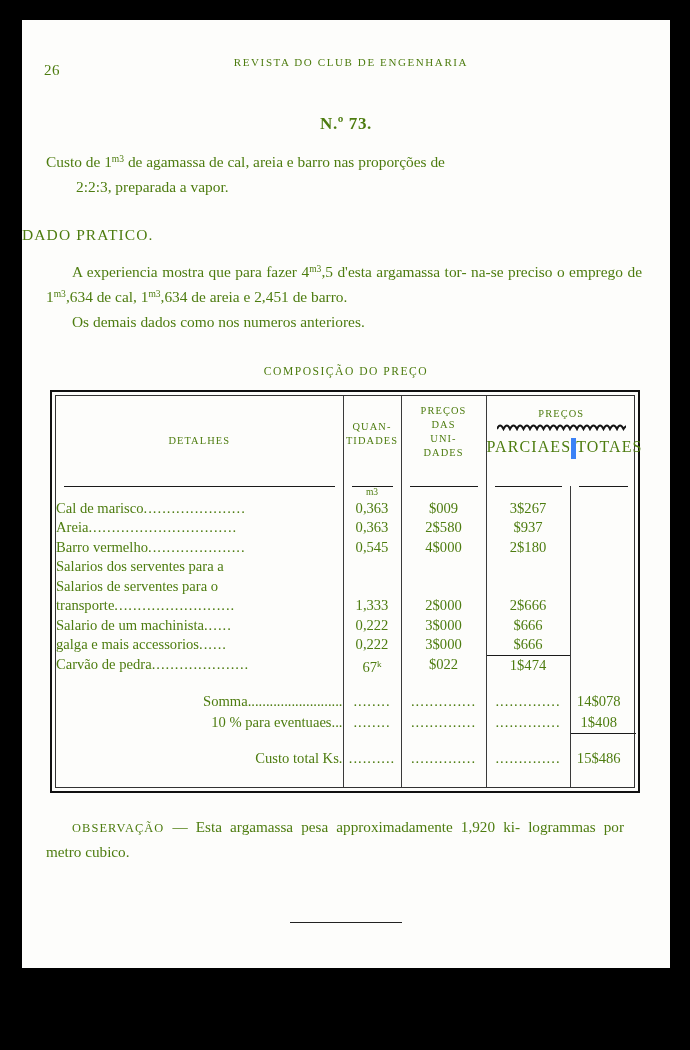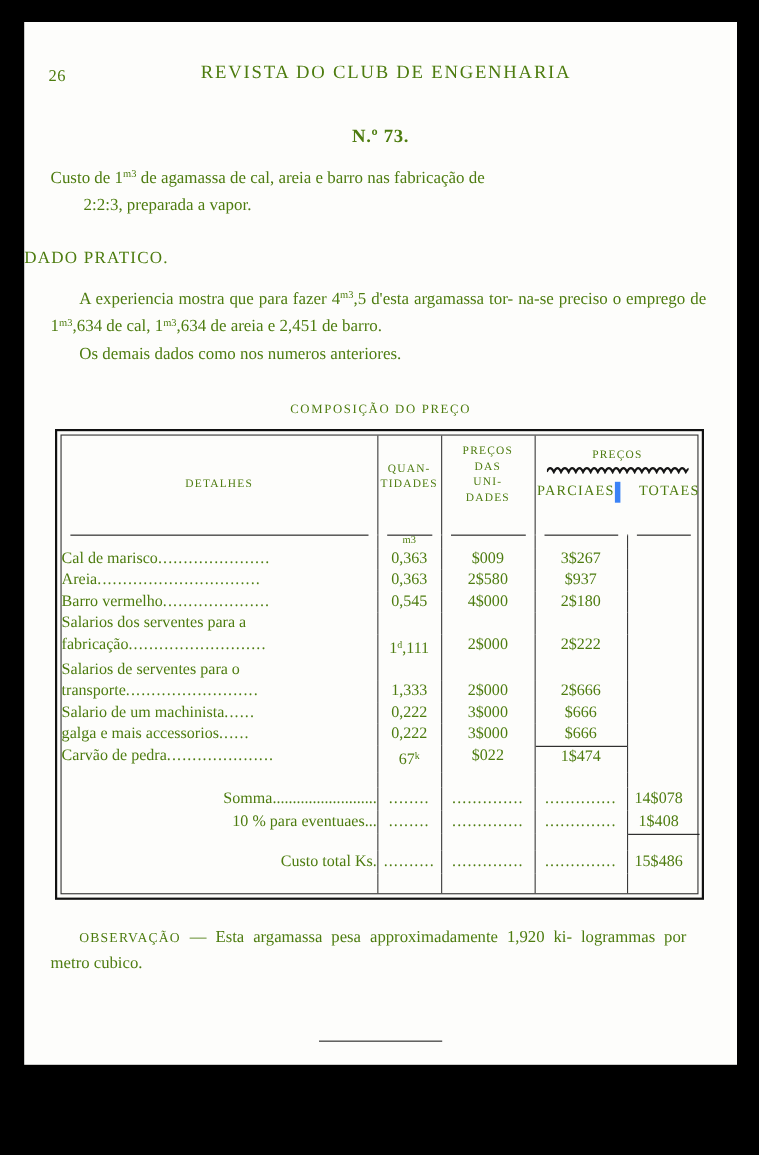--- a/index.html
+++ b/index.html
@@ -42,21 +42,21 @@
   }
   .folio {
     position: absolute;
     left: 22px;
     top: 6px;
     font-size: 15px;
     letter-spacing: .5px;
   }
   .head-title {
     text-align: center;
-    font-size: 17px;
+    font-size: 11px;
     letter-spacing: 1.6px;
     padding-left: 10px;
   }
 
   .section-number {
     text-align: center;
     font-weight: bold;
     font-size: 17px;
     letter-spacing: .6px;
     margin-top: 18px;
@@ -171,21 +171,21 @@
   }
   .zigzag svg { display: block; }
   .sub-head-wrap {
     display: flex;
     margin-top: 7px;
     border-top: 0;
   }
   .sub-head-cell {
     flex: 1;
     text-align: right;
-    font-size: 13px;
+    font-size: 16px;
     letter-spacing: 1.1px;
     padding-bottom: 3px;
   }
   .sub-head-cell + .sub-head-cell {
     border-left: 5px solid #3b82f6;
   }
 
   
   .hdr-rule td {
     height: 1px;
@@ -277,21 +277,21 @@
 
     <div class="running-head">
       <div class="folio">26</div>
       <div class="head-title">REVISTA DO CLUB DE ENGENHARIA</div>
     </div>
 
     <div class="section-number">N.º 73.</div>
 
     <div class="body-block">
       <p>
-        <span>Custo de 1</span><sup>m3</sup><span> de agamassa de cal,  areia  e barro  nas  fabricação de</span>
+        <span>Custo de 1</span><sup>m3</sup><span> de agamassa de cal,  areia  e barro  nas  proporções de</span>
       </p>
       <p class="hang">2:2:3, preparada a vapor.</p>
     </div>
 
     <div class="subhead">DADO PRATICO.</div>
 
     <div class="body-block">
       <p class="indent"><span>A experiencia mostra que para fazer 4</span><sup>m3</sup><span>,5 d'esta argamassa tor-</span>
         <span>na-se  preciso  o  emprego de 1</span><sup>m3</sup><span>,634 de cal,  1</span><sup>m3</sup><span>,634 de areia e 2,451</span>
         <span>de barro.</span>
@@ -392,27 +392,20 @@
             </tr>
 
             <tr class="data-row">
               <td class="cell-det">Salarios  dos  serventes  para  a</td>
               <td class="vline-l cell-num"></td>
               <td class="vline-l cell-num"></td>
               <td class="vline-l cell-num"></td>
               <td class="vline-l cell-num"></td>
             </tr>
 
-            <tr class="data-row">
-              <td class="cell-det wrap-indent"><span>fabricação</span><span class="leader">...........................</span></td>
-              <td class="vline-l cell-num"><span>1</span><sup>d</sup><span>,111</span></td>
-              <td class="vline-l cell-num">2$000</td>
-              <td class="vline-l cell-num">2$222</td>
-              <td class="vline-l cell-num"></td>
-            </tr>
 
             <tr class="data-row">
               <td class="cell-det">Salarios  de  serventes  para  o</td>
               <td class="vline-l cell-num"></td>
               <td class="vline-l cell-num"></td>
               <td class="vline-l cell-num"></td>
               <td class="vline-l cell-num"></td>
             </tr>
 
             <tr class="data-row">

